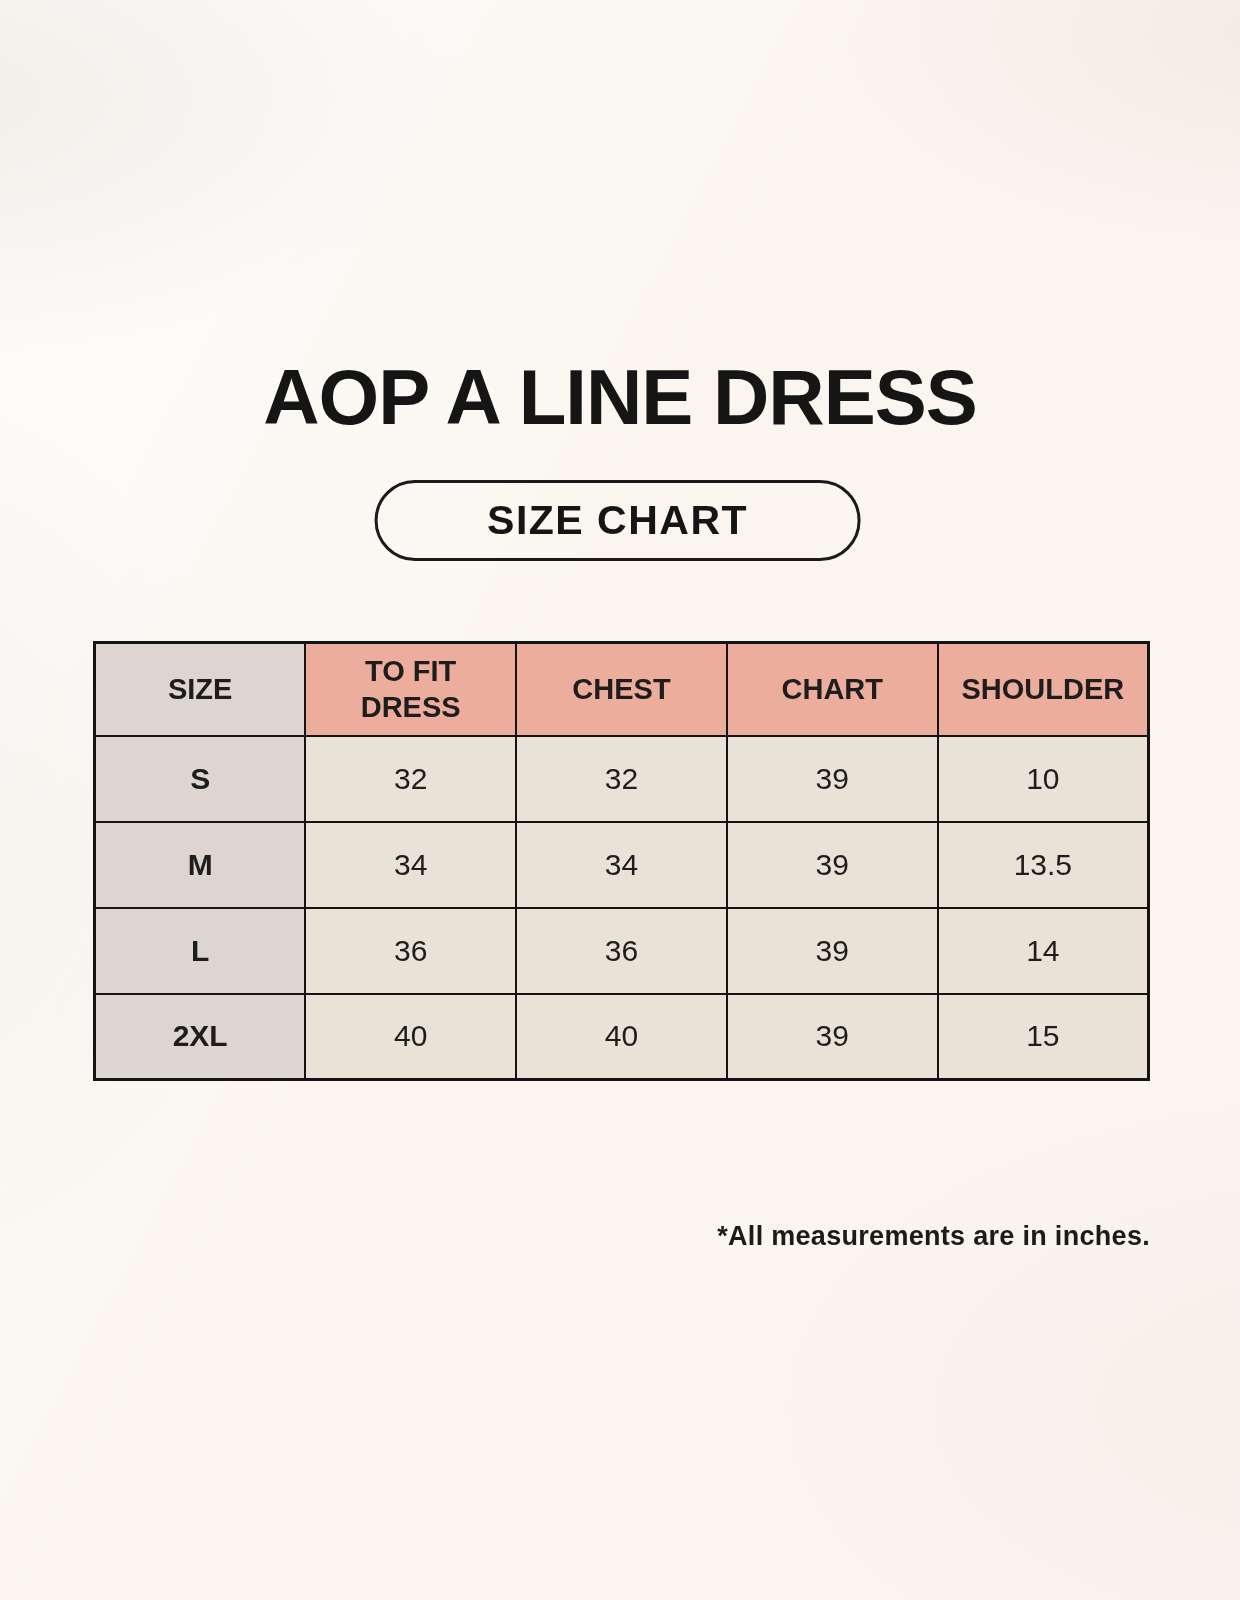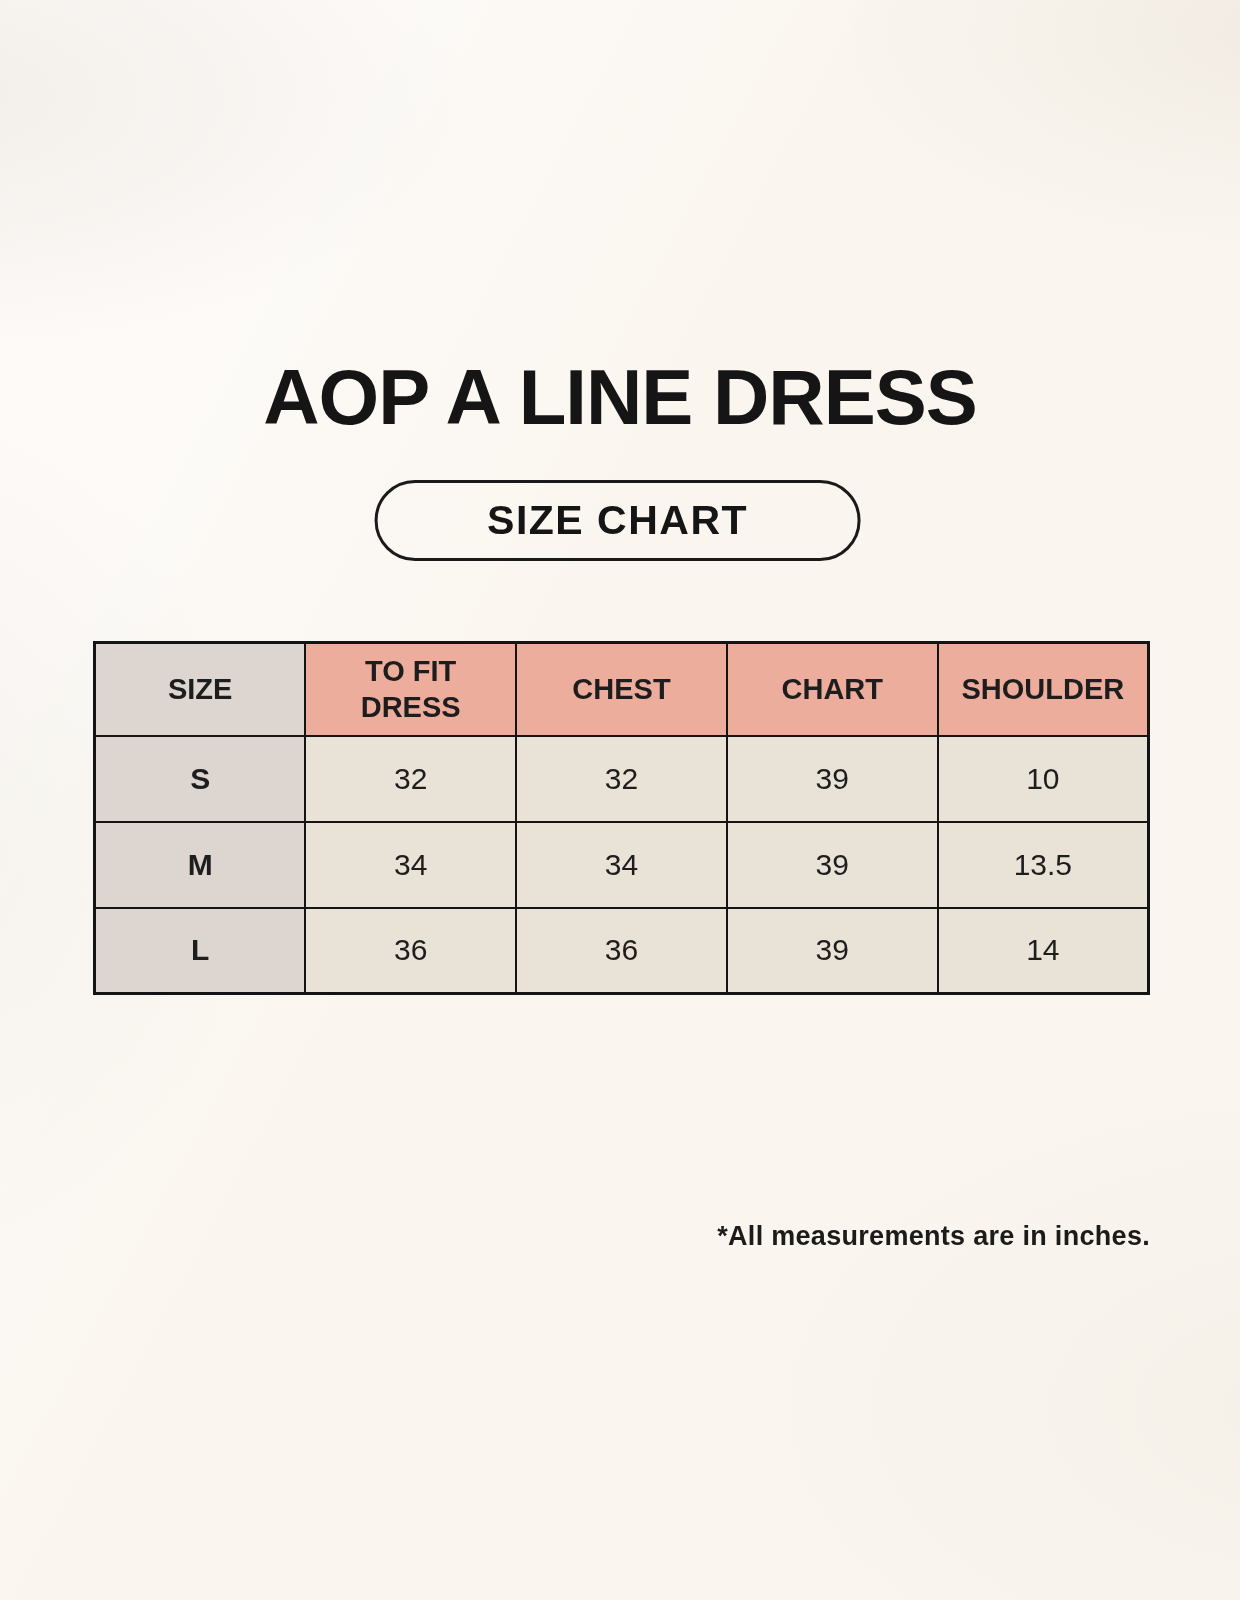--- a/index.html
+++ b/index.html
@@ -150,18 +150,25 @@
           <td>39</td>
           <td>13.5</td>
         </tr>
         <tr>
           <th>L</th>
           <td>36</td>
           <td>36</td>
           <td>39</td>
           <td>14</td>
         </tr>
+        <tr>
+          <th>2XL</th>
+          <td>40</td>
+          <td>40</td>
+          <td>39</td>
+          <td>15</td>
+        </tr>
       </tbody>
   </table>
 
   <div class="footnote">*All measurements are in inches.</div>
 
 </div>
 
 </body></html>

